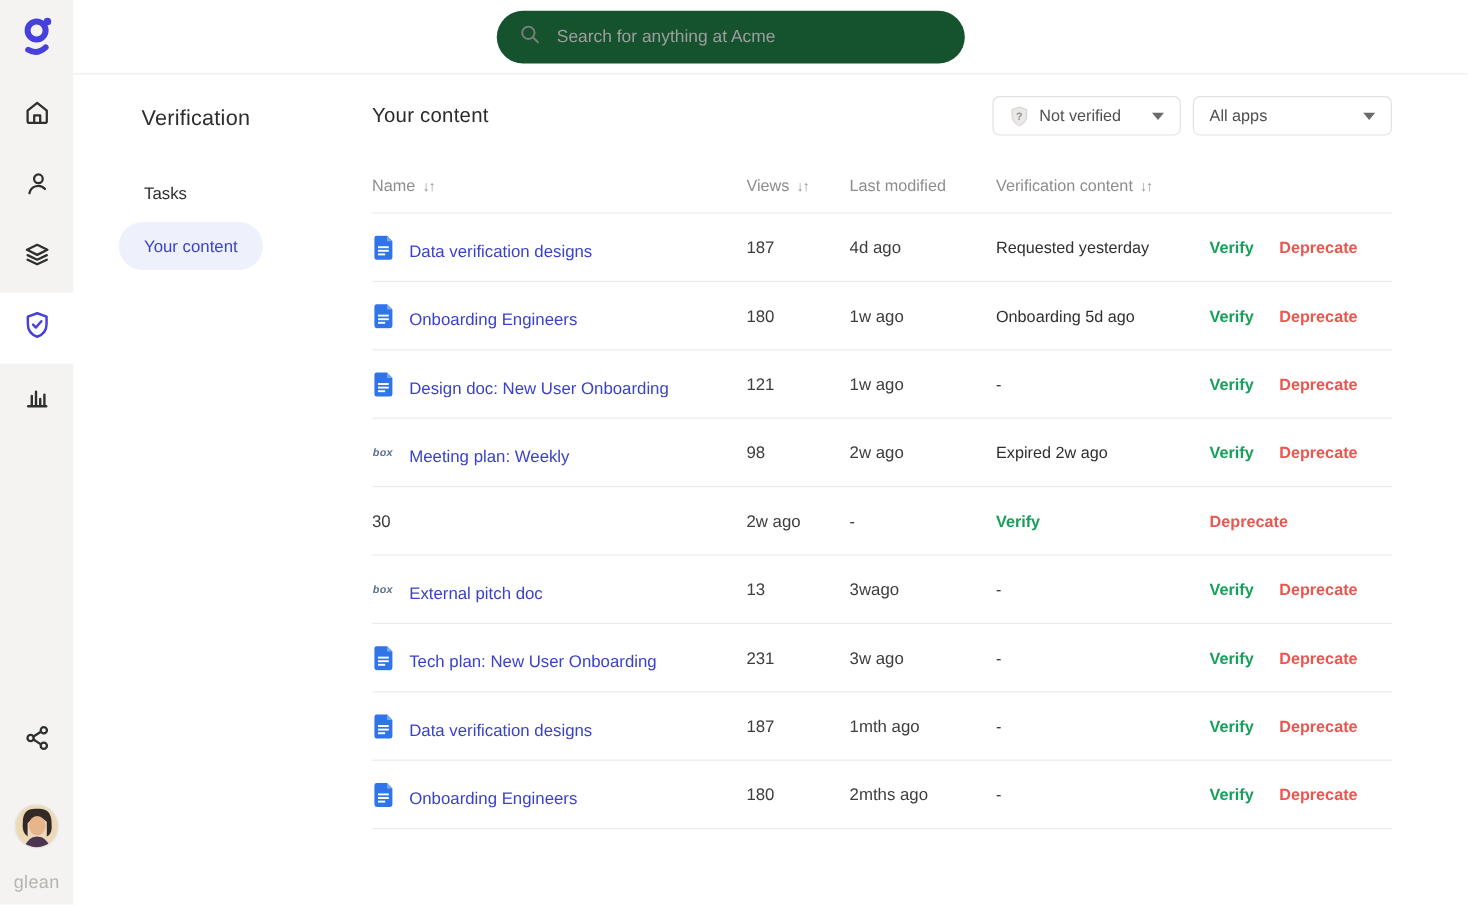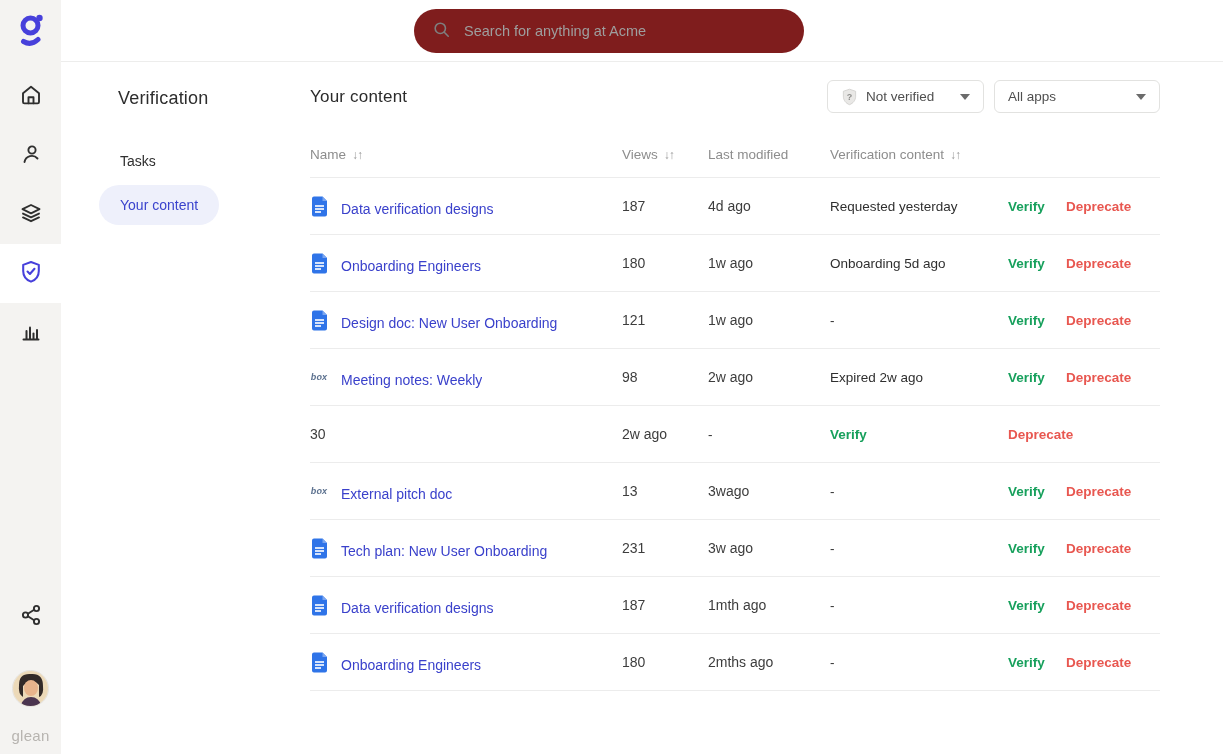--- a/index.html
+++ b/index.html
@@ -16,21 +16,21 @@
   .rail-item svg { stroke:#2f2f2f; }
   .rail-item.active svg { stroke:#4740db; }
   .rail-bottom { margin-top:auto; display:flex; flex-direction:column; align-items:center; padding-bottom:10px; }
   .share-wrap { width:61px; height:50px; display:flex; align-items:center; justify-content:center; cursor:pointer; }
   .avatar { width:37px; height:37px; border-radius:50%; overflow:hidden; margin-top:28px; cursor:pointer; border:1px solid #e5e2de; }
   .wordmark { margin-top:20px; color:#b7b4b0; font-size:15px; font-weight:500; letter-spacing:.3px; }
 
   
   .content { flex:1; display:flex; flex-direction:column; min-width:0; }
   .topbar { height:62px; border-bottom:1px solid #ededec; flex-shrink:0; }
-  .searchbar { width:390px; height:44px; margin:9px 0 0 353px; background:#7f1d1d; border-radius:22px;
+  .searchbar { width:390px; height:44px; margin:9px 0 0 353px; background:#14532d; border-radius:22px;
     display:flex; align-items:center; padding-left:18px; cursor:text; }
   .searchbar .ph { color:#9e9e9e; font-size:14.5px; margin-left:13px; }
 
   .body { flex:1; display:flex; min-height:0; }
 
   
   .subnav { width:249px; flex-shrink:0; padding:26px 0 0 57px; }
   .subnav h1 { font-size:18px; font-weight:500; color:#2d2d2d; letter-spacing:.2px; }
   .subnav-items { margin:32px 0 0 -19px; }
   .subnav-item { height:40px; display:flex; align-items:center; padding:0 21px; font-size:14px;
@@ -284,21 +284,21 @@
     <button class="verify-btn">Verify</button>
     <button class="deprecate-btn">Deprecate</button>
   </div>
 
   <div class="grid row">
     <div class="name-cell">
 
       <span class="file-icon" style="display: flex;">
         <span class="box-word">box</span>
       </span>
-      <a class="name-link">Meeting notes: Weekly</a>
+      <a class="name-link">Meeting plan: Weekly</a>
     </div>
     <div class="views-cell">98</div>
     <div class="mod-cell">2w ago</div>
     <div class="status-cell">Expired 2w ago</div>
     <button class="verify-btn">Verify</button>
     <button class="deprecate-btn">Deprecate</button>
   </div>
 
   <div class="grid row">
     <div class="views-cell">30</div>

